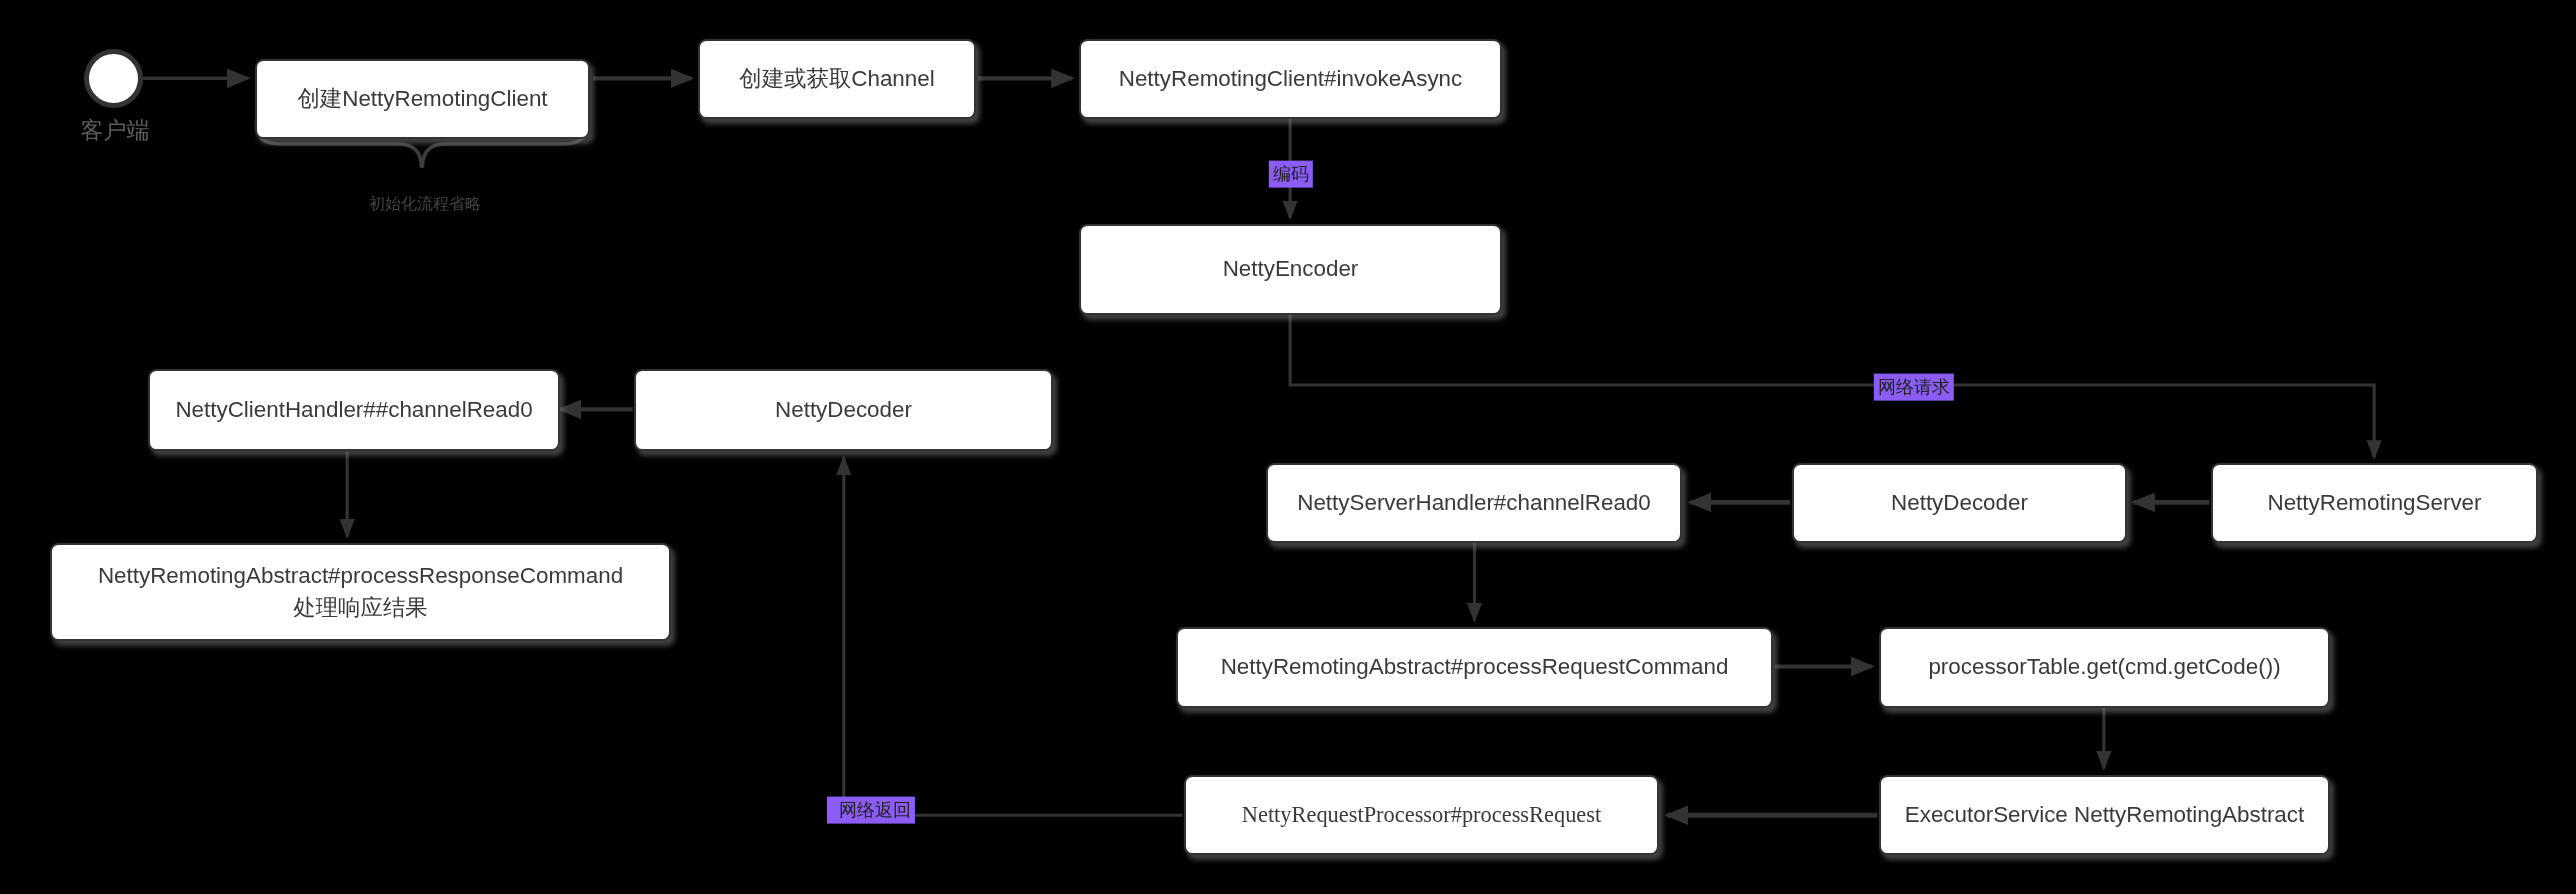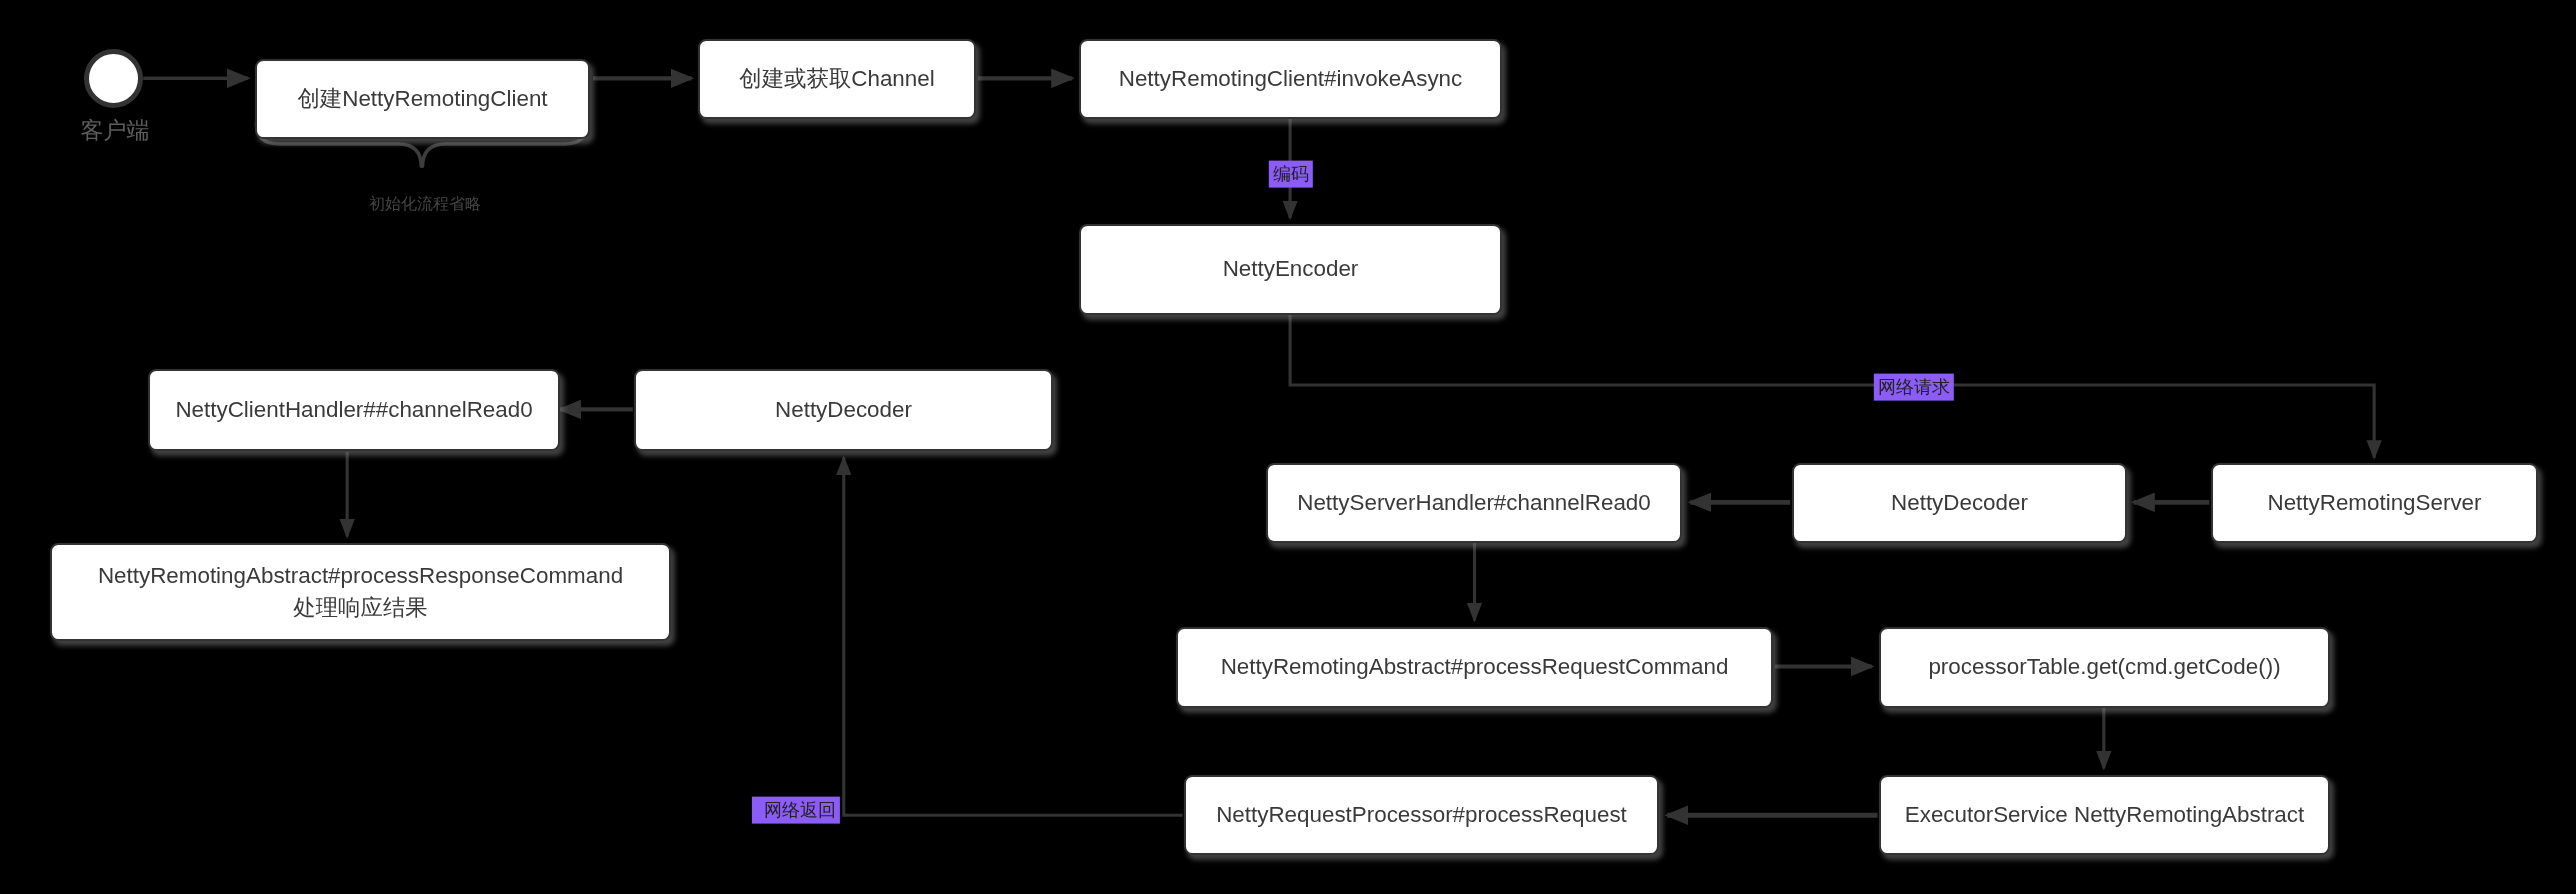--- a/index.html
+++ b/index.html
@@ -138,27 +138,27 @@
 <div class="node" style="left:1792px; top:463px; width:335px; height:80px;">NettyDecoder</div>
 
 <div class="node" style="left:1266px; top:463px; width:416px; height:80px;">NettyServerHandler#channelRead0</div>
 
 <div class="node" style="left:1176px; top:627px; width:597px; height:81px;">NettyRemotingAbstract#processRequestCommand</div>
 
 <div class="node" style="left:1879px; top:627px; width:451px; height:81px;">processorTable.get(cmd.getCode())</div>
 
 <div class="node" style="left:1879px; top:775px; width:451px; height:80px;">ExecutorService NettyRemotingAbstract</div>
 
-<div class="node" style="left:1184px; top:775px; width:475px; height:80px;">NettyRequestProcessor#processRequest</div>
+<div class="node" style="left:1184px; top:775px; width:475px; height:80px;font-family:Liberation Serif, serif;">NettyRequestProcessor#processRequest</div>
 
 <div class="node" style="left:634px; top:369px; width:419px; height:82px;">NettyDecoder</div>
 
 <div class="node" style="left:148px; top:369px; width:412px; height:82px;">NettyClientHandler##channelRead0</div>
 
 <div class="node" style="left:50px; top:543px; width:621px; height:98px;">
   <span>NettyRemotingAbstract#processResponseCommand</span>
   <span>处理响应结果</span>
 </div>
 
 <div class="edge-label" style="left:1291px; top:174px;">编码</div>
 <div class="edge-label" style="left:1914px; top:387px;">网络请求</div>
-<div class="edge-label" style="left:796px; top:810px;padding-left:12px;">网络返回</div>
+<div class="edge-label" style="left:871px; top:810px;padding-left:12px;">网络返回</div>
 
 
 </body></html>

